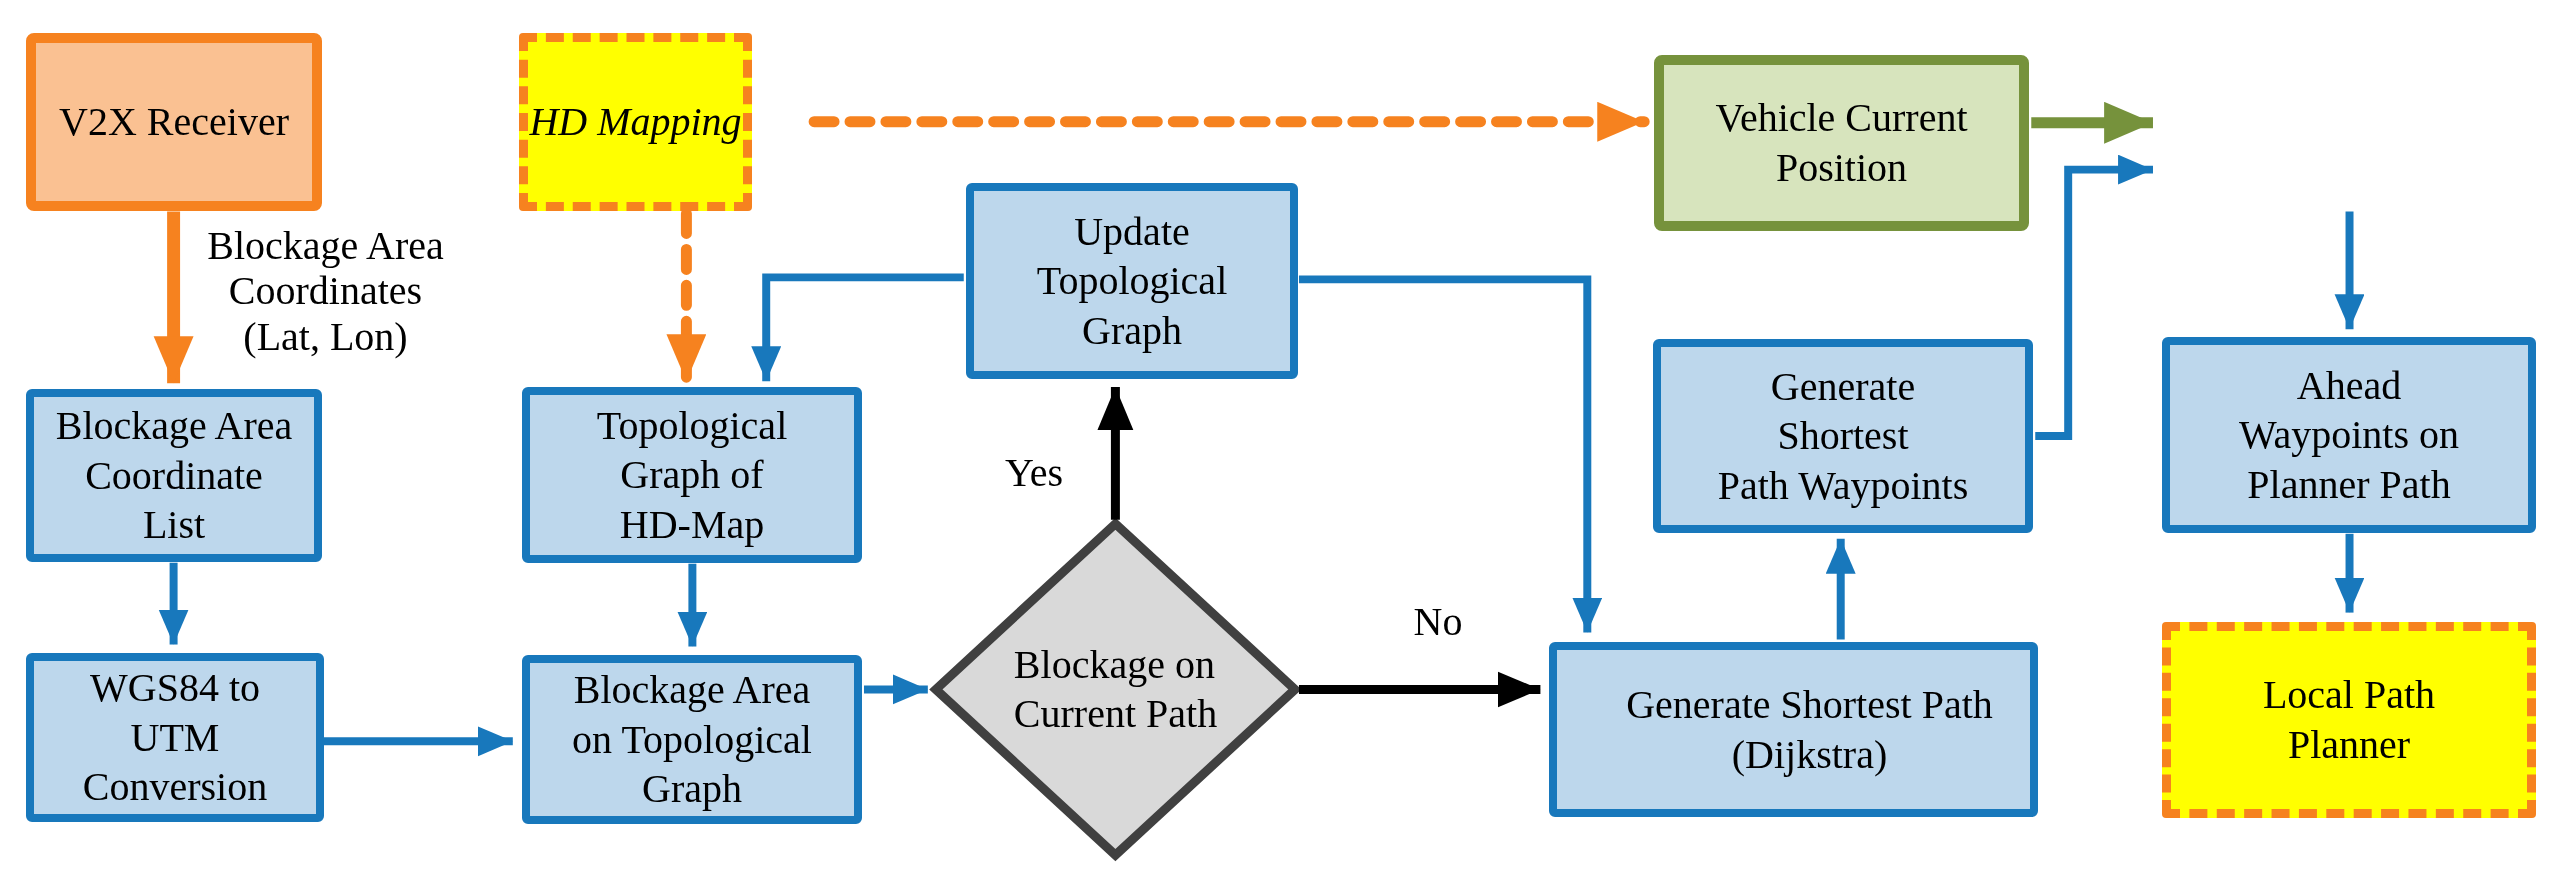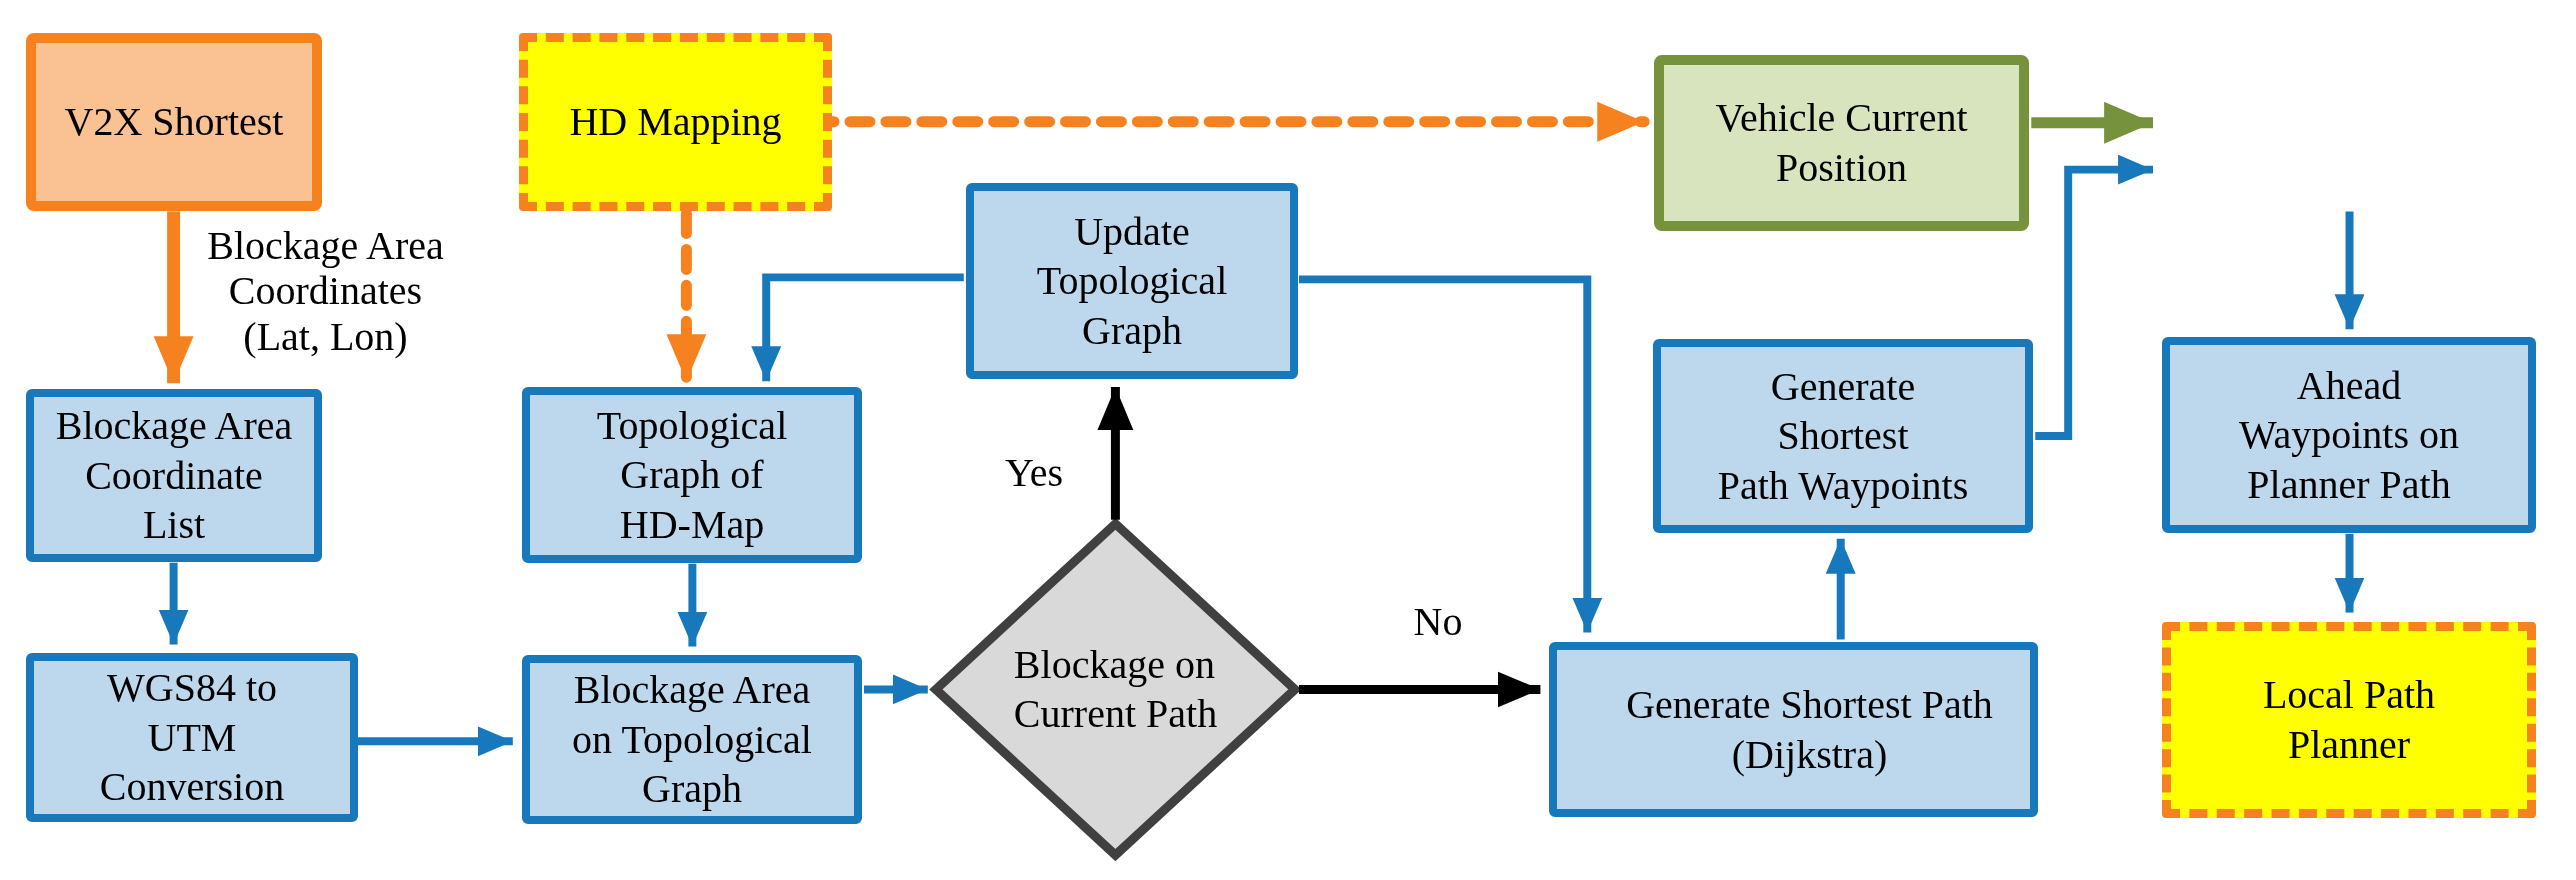--- a/index.html
+++ b/index.html
@@ -89,23 +89,23 @@
 
     <path d="M1845,641 L1845,540" stroke="#1878BC" stroke-width="8" fill="none" marker-end="url(#arrow-blue)"></path>
 
     <path d="M2040,437 L2073,437 L2073,170 L2158,170" stroke="#1878BC" stroke-width="8" fill="none" marker-end="url(#arrow-blue)"></path>
 
     <path d="M2355,212 L2355,330" stroke="#1878BC" stroke-width="8" fill="none" marker-end="url(#arrow-blue)"></path>
 
     <path d="M2355,535 L2355,614" stroke="#1878BC" stroke-width="8" fill="none" marker-end="url(#arrow-blue)"></path>
   </svg>
 
-  <div class="node orange" style="left:26px;top:33px;width:296px;height:178px;">V2X Shortest</div>
+  <div class="node orange" style="left:26px;top:33px;width:296px;height:178px;">V2X Receiver</div>
 
-  <div class="node yellow-dashed" style="left:519px;top:33px;width:313px;height:178px;">HD Mapping</div>
+  <div class="node yellow-dashed" style="left:519px;top:33px;width:233px;height:178px;font-style:italic;">HD Mapping</div>
 
   <div class="node green" style="left:1654px;top:35px;width:375px;height:176px;">Vehicle Current
 Position</div>
 
 
   <div class="node blue" style="left:26px;top:389px;width:296px;height:173px;">Blockage Area
 Coordinate
 List</div>
 
   <div class="node blue" style="left:522px;top:387px;width:340px;height:176px;">Topological
@@ -117,21 +117,21 @@
 Graph</div>
 
   <div class="node blue" style="left:1653px;top:339px;width:380px;height:194px;">Generate
 Shortest
 Path Waypoints</div>
 
   <div class="node blue" style="left:2162px;top:337px;width:374px;height:196px;">Ahead
 Waypoints on
 Planner Path</div>
 
-  <div class="node blue" style="left:26px;top:653px;width:332px;height:169px;">WGS84 to
+  <div class="node blue" style="left:26px;top:653px;width:298px;height:169px;">WGS84 to
 UTM
 Conversion</div>
 
   <div class="node blue" style="left:522px;top:655px;width:340px;height:169px;">Blockage Area
 on Topological
 Graph</div>
 
   <div class="diamond-label" style="left:956px;top:612px;width:319px;height:156px;">Blockage on
 Current Path</div>
 

